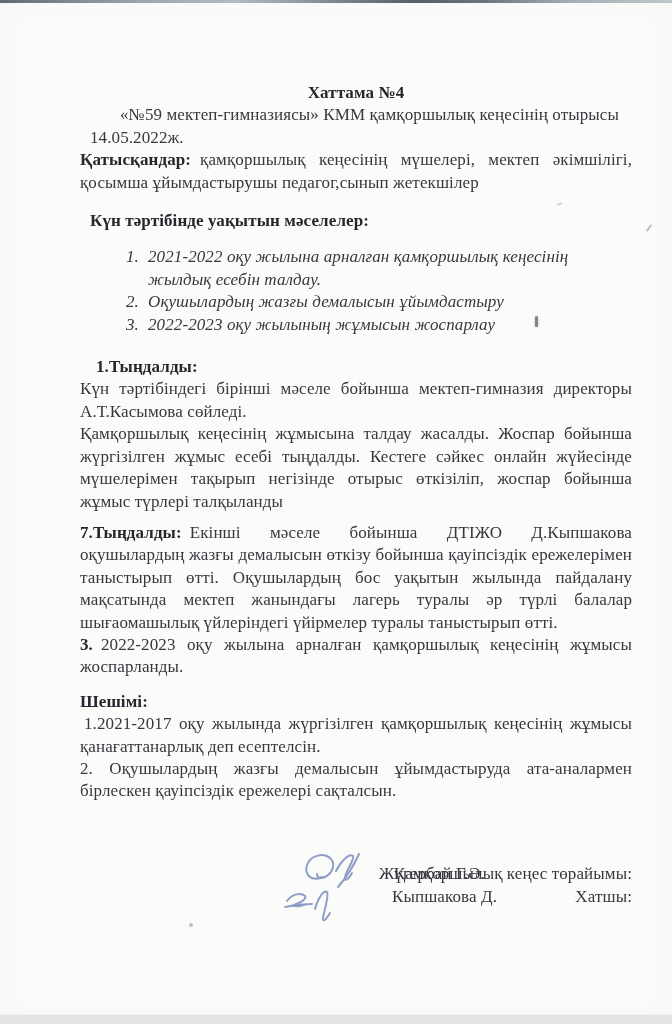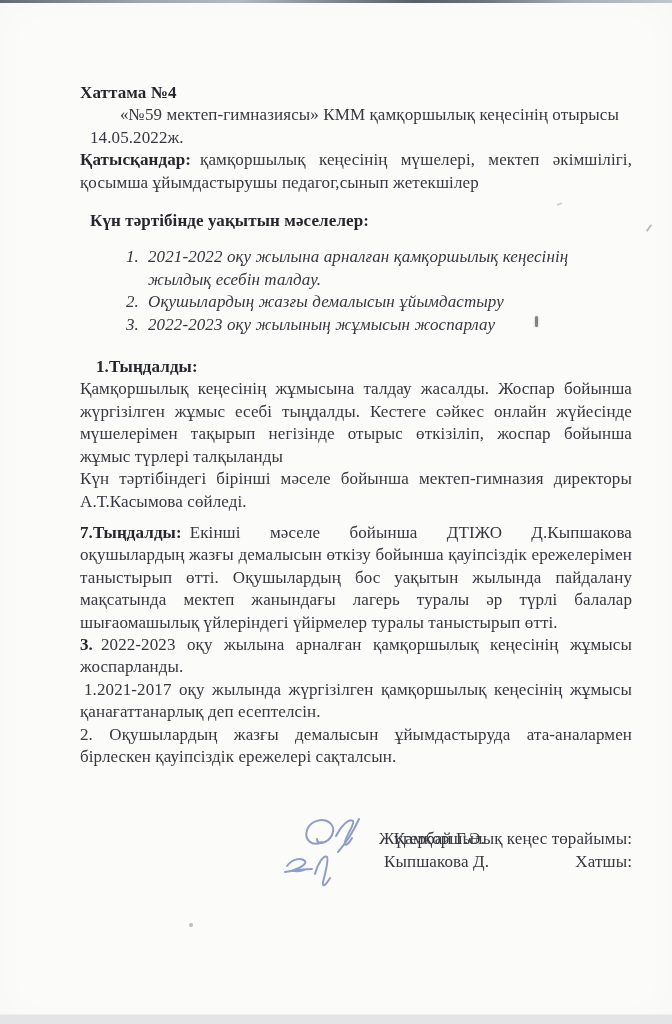--- a/index.html
+++ b/index.html
@@ -26,21 +26,21 @@
     background:#e4e4e6;
     border-top:1px solid #efefef;
   }
   .content{
     position:absolute;left:80px;top:82px;width:552px;
     font-size:17px;line-height:22.4px;
     color:#36373f;
     letter-spacing:.1px;
   }
   .bold{font-weight:bold;color:#26262e;}
-  .doc-title{font-weight:bold;text-align:left;color:#26262e;margin:0;}
+  .doc-title{font-weight:bold;text-align:center;color:#26262e;margin:0;}
   .doc-subtitle{margin:0;text-indent:40px;}
   .doc-date{margin:0;text-indent:10px;}
   .jp{margin:0;text-align:justify;}
   .participants .lead{margin-right:9px;}
   .agenda-heading{margin:16px 0 0 0;text-indent:10px;font-weight:bold;color:#26262e;}
   .agenda-list{margin:14px 0 8px 46px;padding:0;list-style:none;font-style:italic;}
   .agenda-list li{
     padding-left:22px;text-indent:-22px;text-align:left;
   }
   .agenda-list .num{display:inline-block;width:16px;text-indent:0;margin-right:6px;}
@@ -49,21 +49,21 @@
   .s2-p{margin:9px 0 0 0;}
   .s2-p .lead,.s3-p .lead{margin-right:8px;}
   .s3-p{margin:0;}
   .decision-heading{margin:12px 0 0 0;font-weight:bold;color:#26262e;}
   .decision-item1{margin:0;text-indent:4px;}
   .decision-item2{margin:0;}
   .signatures{position:relative;margin-top:60px;height:60px;}
   .sig-row1,.sig-row2{position:relative;height:23px;text-align:right;}
   .sig-label{display:inline-block;}
   .sig-name{position:absolute;left:299px;top:0;}
-  .sig-name2{left:304px;}
+  .sig-name2{left:312px;}
   .sig-svg{position:absolute;pointer-events:none;}
   .sig-svg.one{left:212px;top:-14px;}
   .sig-svg.two{left:202px;top:22px;}
   
   .artifact{position:absolute;}
   .a1{left:648px;top:224px;width:2px;height:8px;background:#9aa2b0;transform:rotate(35deg);opacity:.7;}
   .a2{left:535px;top:316px;width:3px;height:11px;background:#5a5a64;border-radius:2px;opacity:.75;box-shadow:0 0 2px rgba(90,90,100,.6);}
   .a3{left:189px;top:923px;width:4px;height:4px;background:#8b8b93;border-radius:50%;opacity:.55;}
   .a4{left:557px;top:203px;width:5px;height:2px;background:#b9bec8;opacity:.7;transform:rotate(-20deg);}
 </style>
@@ -82,27 +82,28 @@
 
     <p class="agenda-heading">Күн тәртібінде уақытын мәселелер:</p>
 
     <ol class="agenda-list">
       <li><span class="num">1.</span><span>2021-2022 оқу жылына арналған қамқоршылық кеңесінің жылдық есебін талдау.</span></li>
       <li><span class="num">2.</span><span>Оқушылардың жазғы демалысын ұйымдастыру</span></li>
       <li><span class="num">3.</span><span>2022-2023 оқу жылының жұмысын жоспарлау</span></li>
     </ol>
 
     <p class="s-heading">1.Тыңдалды:</p>
+    <p class="jp s1-p1">Күн тәртібіндегі бірінші мәселе бойынша мектеп-гимназия директоры А.Т.Касымова сөйледі.</p>
     <p class="jp s1-p2">Қамқоршылық кеңесінің жұмысына талдау жасалды. Жоспар бойынша жүргізілген жұмыс есебі тыңдалды. Кестеге сәйкес онлайн жүйесінде мүшелерімен тақырып негізінде отырыс өткізіліп, жоспар бойынша жұмыс түрлері талқыланды</p>
-    <p class="jp s1-p1">Күн тәртібіндегі бірінші мәселе бойынша мектеп-гимназия директоры А.Т.Касымова сөйледі.</p>
 
     <p class="jp s2-p"><span class="bold lead">7.Тыңдалды:</span><span>Екінші мәселе бойынша ДТІЖО Д.Кыпшакова оқушылардың жазғы демалысын өткізу бойынша қауіпсіздік ережелерімен таныстырып өтті. Оқушылардың бос уақытын жылында пайдалану мақсатында мектеп жанындағы лагерь туралы әр түрлі балалар шығаомашылық үйлеріндегі үйірмелер туралы таныстырып өтті.</span></p>
 
     <p class="jp s3-p"><span class="bold lead">3.</span><span>2022-2023 оқу жылына арналған қамқоршылық кеңесінің жұмысы жоспарланды.</span></p>
 
+    <p class="decision-heading">Шешімі:</p>
     <p class="jp decision-item1">1.2021-2017 оқу жылында жүргізілген қамқоршылық кеңесінің жұмысы қанағаттанарлық деп есептелсін.</p>
     <p class="jp decision-item2">2. Оқушылардың жазғы демалысын ұйымдастыруда ата-аналармен бірлескен қауіпсіздік ережелері сақталсын.</p>
 
     <div class="signatures">
       <svg class="sig-svg one" width="84" height="50" viewBox="0 0 84 50">
         <g fill="none" stroke="#8495c2" stroke-width="2" stroke-linecap="round" opacity="0.9">
           <path d="M30,28 C20,33 12,26 15,16 C18,7 31,3 38,9 C44,14 41,24 33,28 C29,30 25,29 25,25"></path>
           <path d="M44,22 C49,12 57,4 61,7 C63,10 55,20 53,28 C52,33 56,31 60,24"></path>
           <path d="M46,38 C53,30 62,16 67,5"></path>
         </g>

